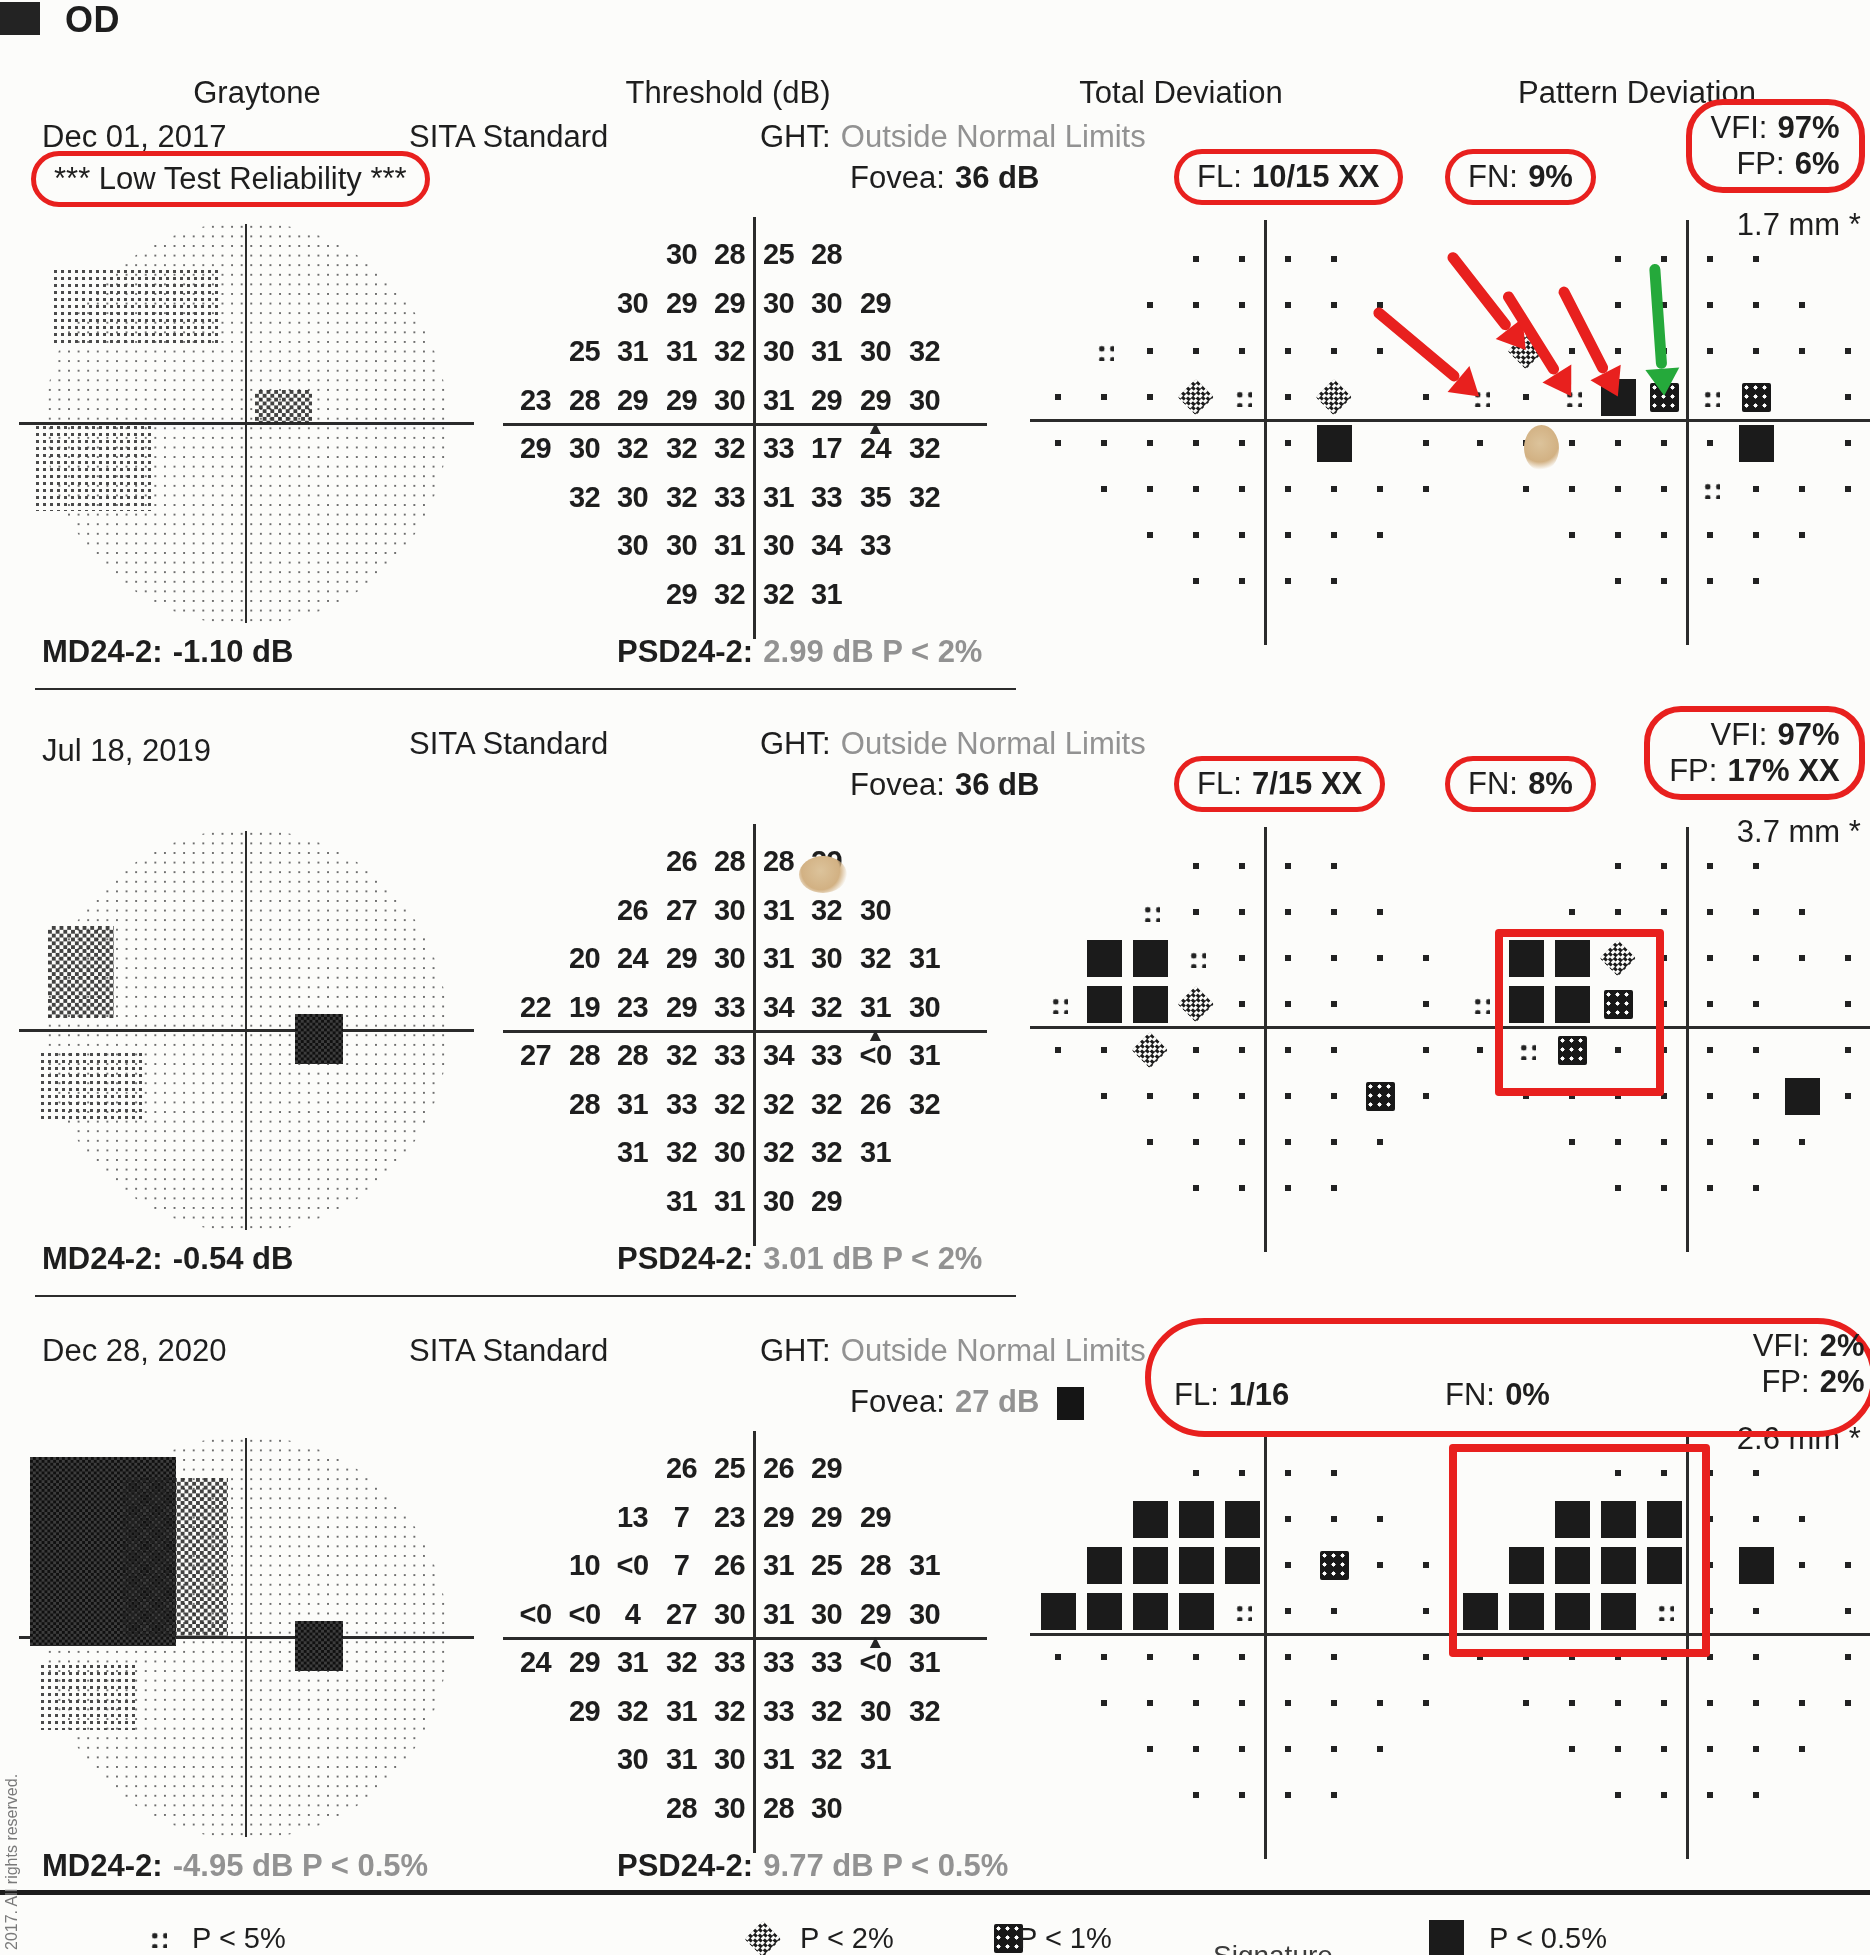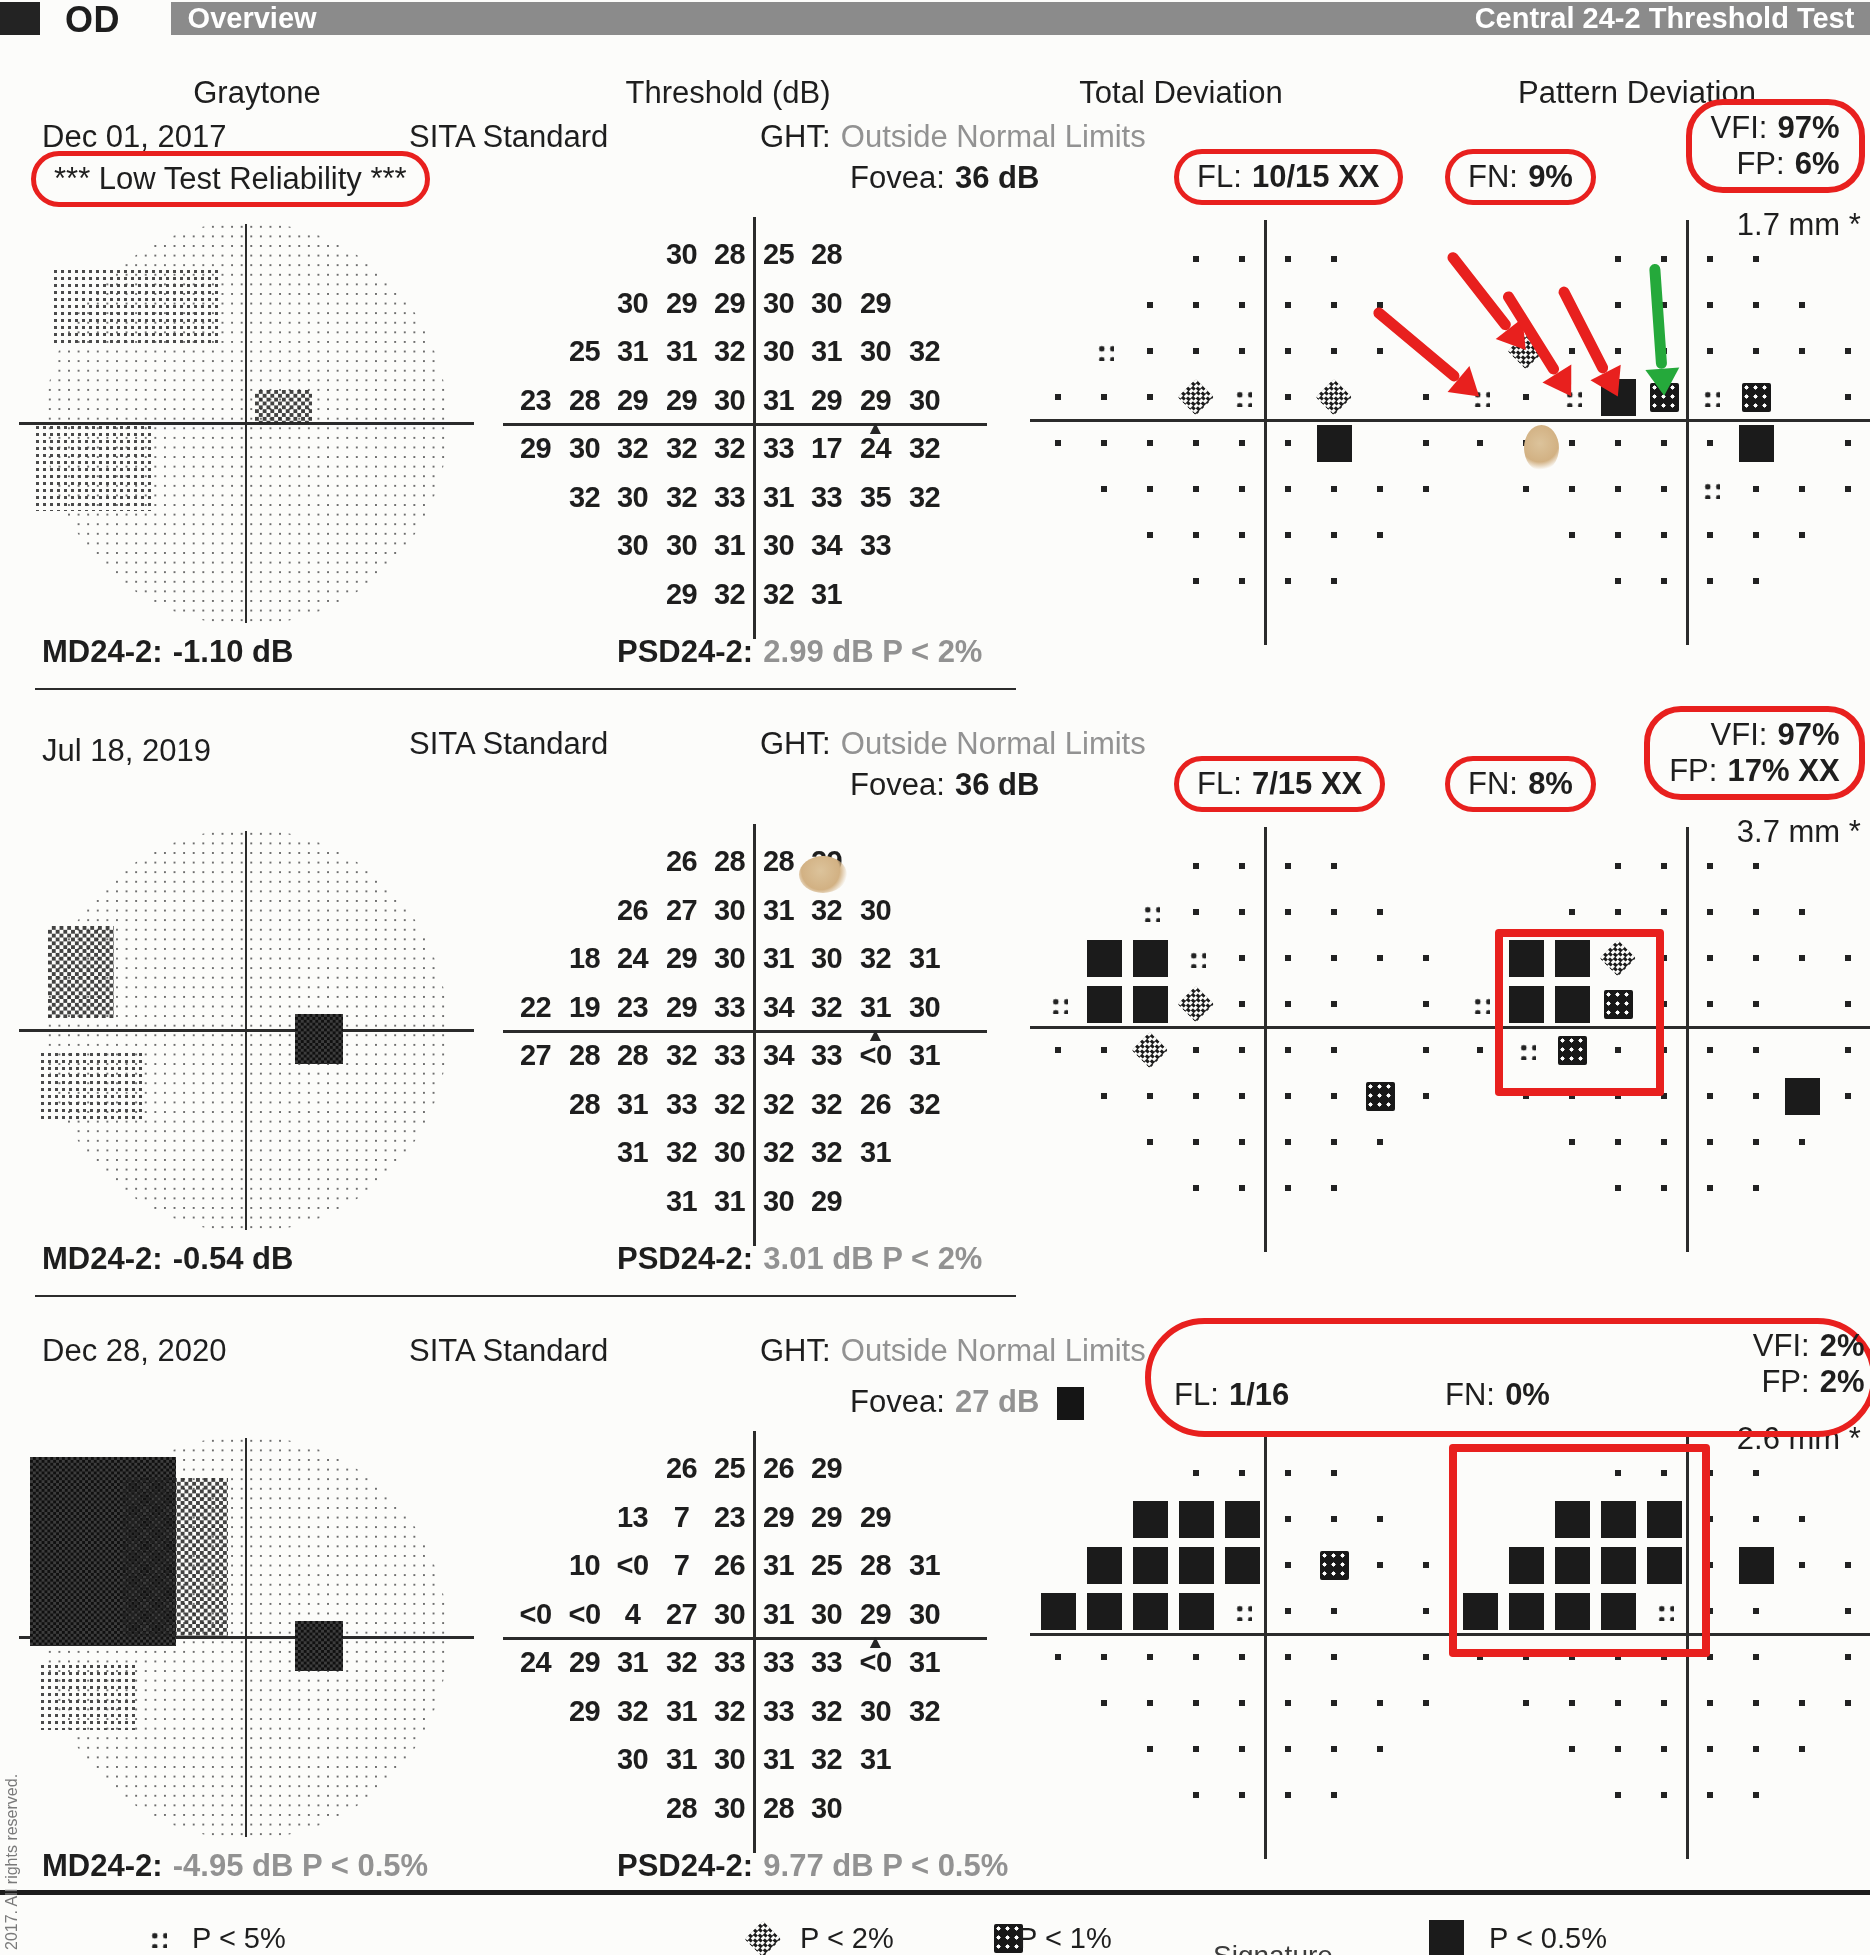--- a/index.html
+++ b/index.html
@@ -52,24 +52,20 @@
   .legend-label{position:absolute;top:1922px;font-size:29px;white-space:nowrap;}
   .signature{position:absolute;left:1213px;top:1940px;font-size:28px;color:#3c3c3c;}
   .vert-note{position:absolute;left:2.6px;top:1950px;font-size:16px;color:#7a7a7a;transform:rotate(-90deg);transform-origin:0 0;white-space:nowrap;}
 </style>
 </head>
 <body>
 
 <div id="page">
   <div class="hdr-black"></div>
   <div class="hdr-od">OD</div>
-  <div class="hdr-bar">
-    <span>Overview</span>
-    <span>Central 24-2 Threshold Test</span>
-  </div>
 
   <div class="stain" style="left:799px;top:856px;width:48px;height:37px;"></div>
   <div class="stain" style="left:1524px;top:425px;width:35px;height:46px;"></div>
 
   <div id="generated">
       <div class="colhead" style="left: 257px;">Graytone</div>
       <div class="colhead" style="left: 728px;">Threshold (dB)</div>
       <div class="colhead" style="left: 1181px;">Total Deviation</div>
       <div class="colhead" style="left: 1637px;">Pattern Deviation</div>
       <div class="test" style="top: 118px;">
@@ -522,21 +518,21 @@
           <div class="thnum" style="left: 146px; top: 0px;">26</div>
           <div class="thnum" style="left: 194px; top: 0px;">28</div>
           <div class="thnum" style="left: 243px; top: 0px;">28</div>
           <div class="thnum" style="left: 291px; top: 0px;">29</div>
           <div class="thnum" style="left: 97px; top: 49px;">26</div>
           <div class="thnum" style="left: 146px; top: 49px;">27</div>
           <div class="thnum" style="left: 194px; top: 49px;">30</div>
           <div class="thnum" style="left: 243px; top: 49px;">31</div>
           <div class="thnum" style="left: 291px; top: 49px;">32</div>
           <div class="thnum" style="left: 340px; top: 49px;">30</div>
-          <div class="thnum" style="left: 49px; top: 97px;">18</div>
+          <div class="thnum" style="left: 49px; top: 97px;">20</div>
           <div class="thnum" style="left: 97px; top: 97px;">24</div>
           <div class="thnum" style="left: 146px; top: 97px;">29</div>
           <div class="thnum" style="left: 194px; top: 97px;">30</div>
           <div class="thnum" style="left: 243px; top: 97px;">31</div>
           <div class="thnum" style="left: 291px; top: 97px;">30</div>
           <div class="thnum" style="left: 340px; top: 97px;">32</div>
           <div class="thnum" style="left: 389px; top: 97px;">31</div>
           <div class="thnum" style="left: 0px; top: 146px;">22</div>
           <div class="thnum" style="left: 49px; top: 146px;">19</div>
           <div class="thnum" style="left: 97px; top: 146px;">23</div>

